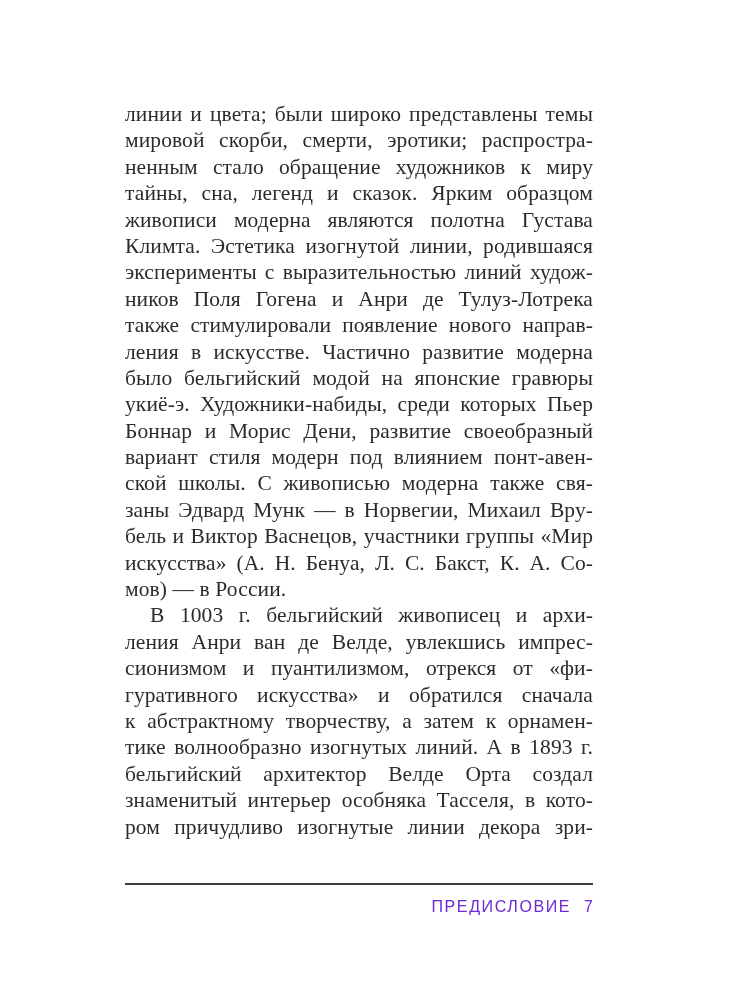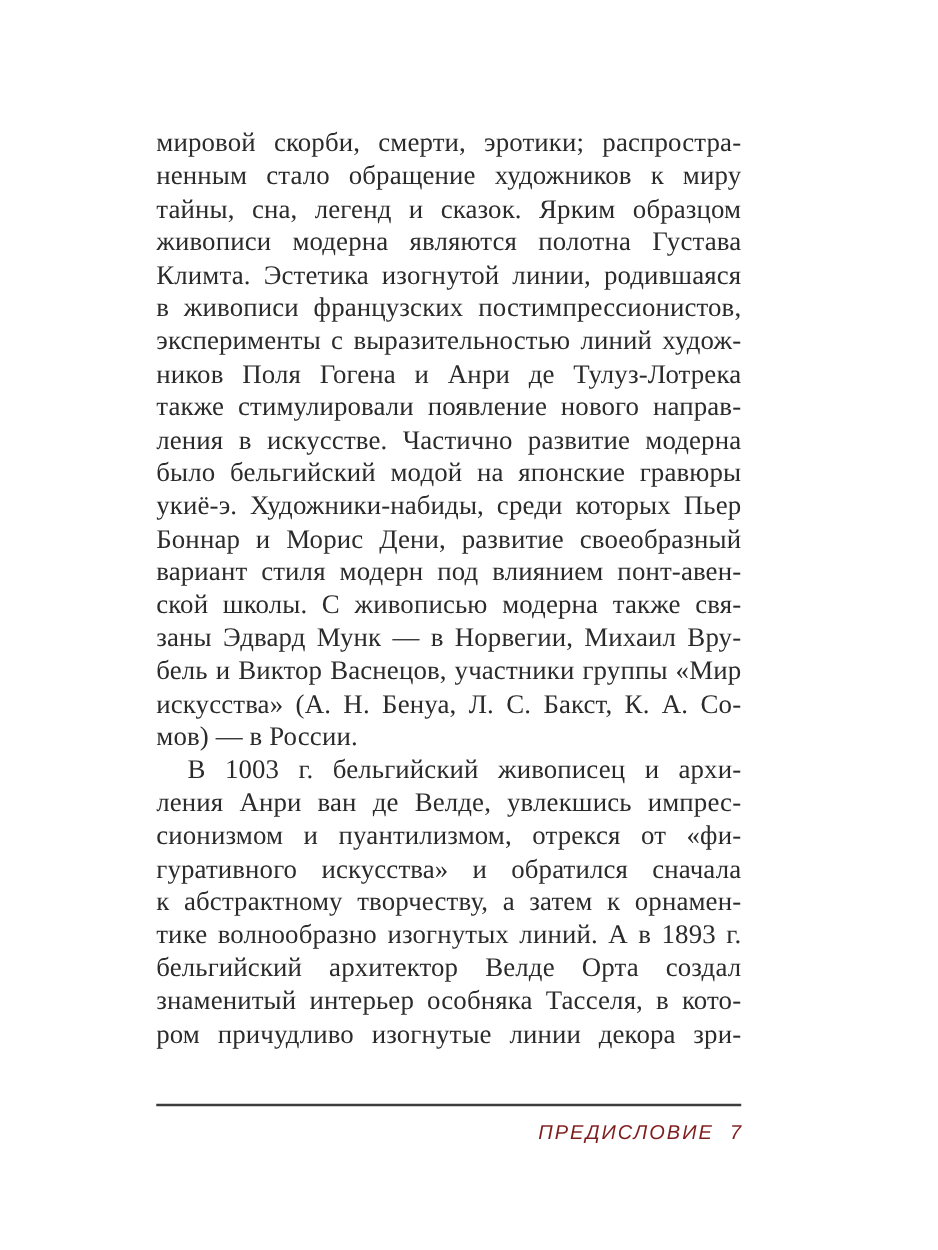--- a/index.html
+++ b/index.html
@@ -46,43 +46,42 @@
     height: 2px;
     background: #3d3d3d;
   }
   .running-footer {
     position: absolute;
     left: 125px;
     top: 898px;
     width: 468px;
     text-align: right;
     font-family: "Liberation Sans", "DejaVu Sans", sans-serif;
-    font-style: italic;
     font-size: 16px;
     letter-spacing: 1.6px;
-    color: #7f1d1d;
+    color: #6d28d9;
     white-space: nowrap;
   }
   .running-footer .page-num {
     margin-left: 13px;
     letter-spacing: 0;
   }
 </style>
 </head>
 <body>
 
 <div class="page">
 
   <div class="text-column">
+      <div class="line">линии и цвета; были широко представлены темы</div>
       <div class="line">мировой скорби, смерти, эротики; распростра-</div>
       <div class="line">ненным стало обращение художников к миру</div>
       <div class="line">тайны, сна, легенд и сказок. Ярким образцом</div>
       <div class="line">живописи модерна являются полотна Густава</div>
       <div class="line">Климта. Эстетика изогнутой линии, родившаяся</div>
-      <div class="line">в живописи французских постимпрессионистов,</div>
       <div class="line">эксперименты с выразительностью линий худож-</div>
       <div class="line">ников Поля Гогена и Анри де Тулуз-Лотрека</div>
       <div class="line">также стимулировали появление нового направ-</div>
       <div class="line">ления в искусстве. Частично развитие модерна</div>
       <div class="line">было бельгийский модой на японские гравюры</div>
       <div class="line">укиё-э. Художники-набиды, среди которых Пьер</div>
       <div class="line">Боннар и Морис Дени, развитие своеобразный</div>
       <div class="line">вариант стиля модерн под влиянием понт-авен-</div>
       <div class="line">ской школы. С живописью модерна также свя-</div>
       <div class="line">заны Эдвард Мунк — в Норвегии, Михаил Вру-</div>

